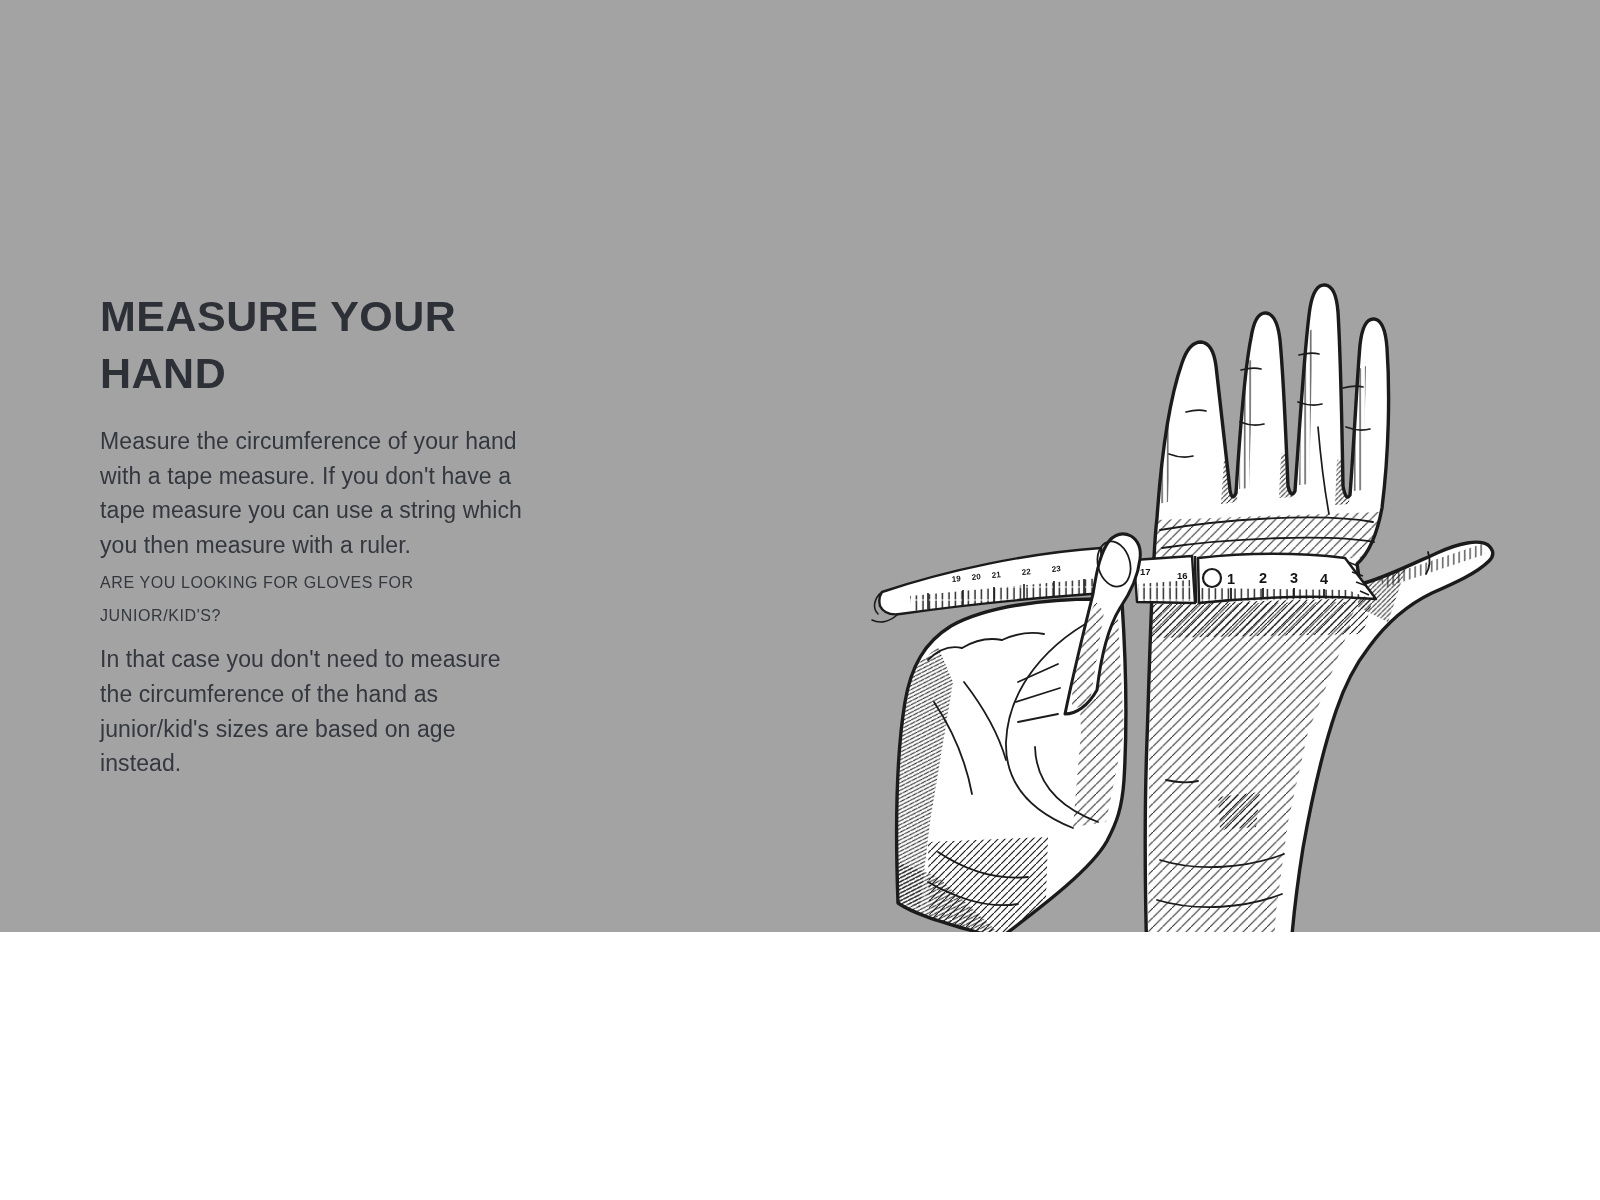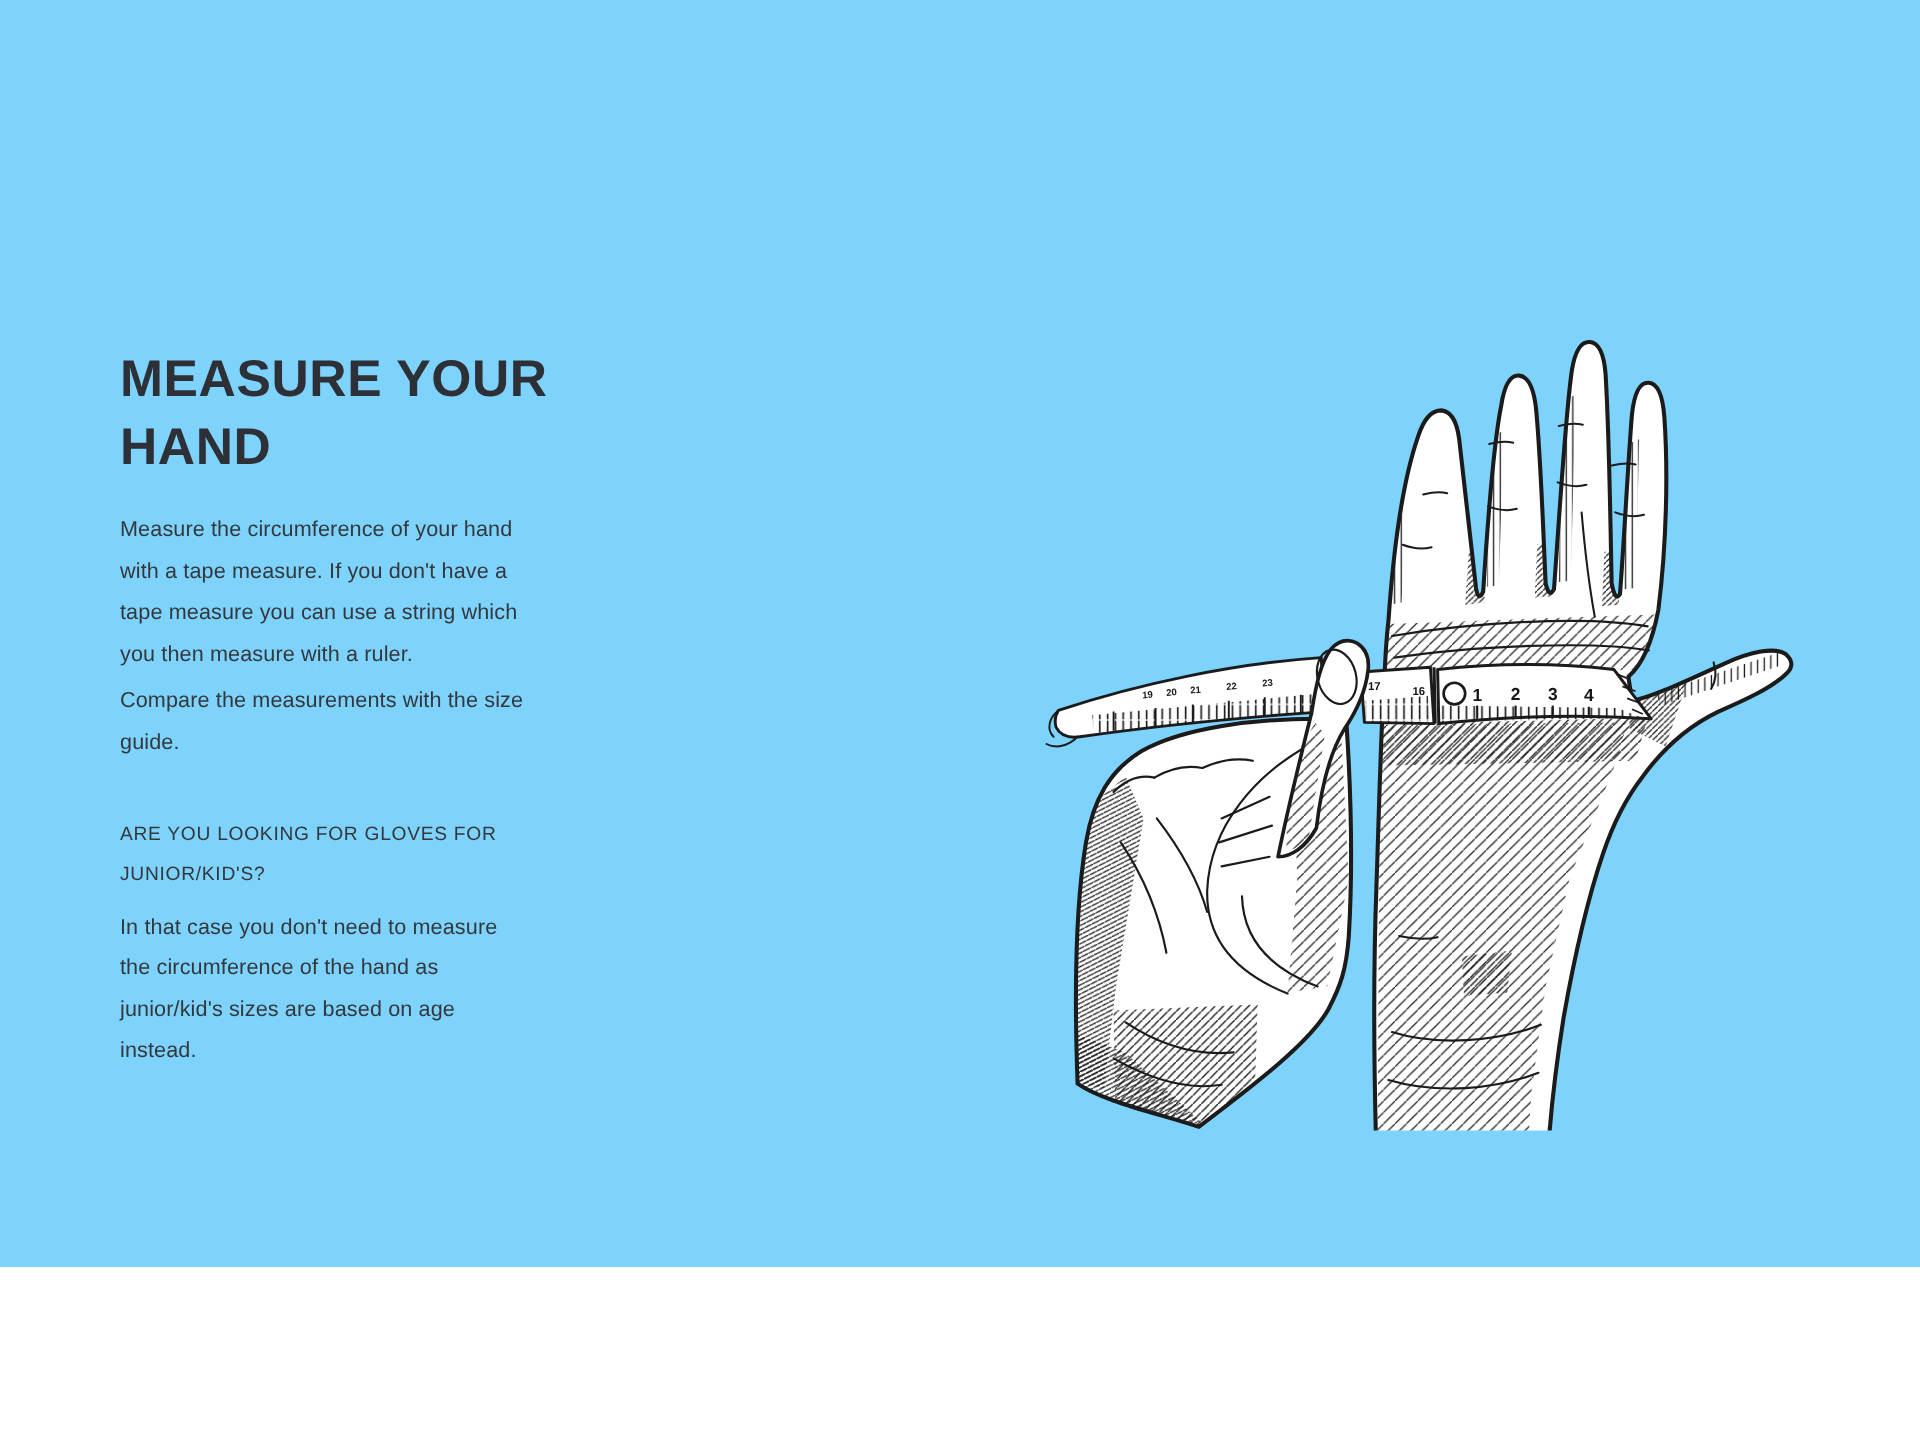--- a/index.html
+++ b/index.html
@@ -1,21 +1,21 @@
 <!DOCTYPE html>
 <html><head>
 <meta charset="utf-8">
 <style>
   html,body{margin:0;padding:0;background:#ffffff;}
-  .page{position:relative;width:1600px;height:1056px;background:#7dd3fc;overflow:hidden;
+  .page{position:relative;width:1600px;height:932px;background:#a3a3a3;overflow:hidden;
         font-family:"Liberation Sans","DejaVu Sans",sans-serif;}
   .text-col{position:absolute;left:100px;top:288px;width:475px;color:#2f3237;}
   .page-title{font-size:43px;line-height:57px;font-weight:700;letter-spacing:.5px;
         margin:0 0 22px 0;color:#2d3036;white-space:pre-line;}
-  .body-p{font-size:18px;line-height:34.6px;letter-spacing:.1px;margin:0;
+  .body-p{font-size:23px;line-height:34.6px;letter-spacing:.1px;margin:0;
         color:#34373d;white-space:pre-line;}
   .p1{margin-bottom:4px;}
   .p2{margin-bottom:43px;}
   .subhead{font-size:16px;line-height:33px;letter-spacing:.6px;font-weight:400;
         margin:0 0 10px 0;color:#34373d;white-space:pre-line;}
   .illustration{position:absolute;left:868px;top:262px;width:640px;height:680px;}
   svg text{font-family:"Liberation Sans","DejaVu Sans",sans-serif;fill:#151515;}
   .num-lg{font-size:14.5px;font-weight:700;}
   .num-md{font-size:9.5px;font-weight:700;}
   .num-sm{font-size:8px;font-weight:700;}
@@ -25,22 +25,20 @@
 
 <div class="page">
 
   <div class="text-col">
     <h1 class="page-title">MEASURE YOUR
 HAND</h1>
     <p class="body-p p1">Measure the circumference of your hand
 with a tape measure. If you don't have a
 tape measure you can use a string which
 you then measure with a ruler.</p>
-    <p class="body-p p2">Compare the measurements with the size
-guide.</p>
     <h2 class="subhead">ARE YOU LOOKING FOR GLOVES FOR
 JUNIOR/KID'S?</h2>
     <p class="body-p">In that case you don't need to measure
 the circumference of the hand as
 junior/kid's sizes are based on age
 instead.</p>
   </div>
 
   <figure class="illustration" style="margin:0;">
   <svg width="640" height="680" viewBox="0 0 640 680">

